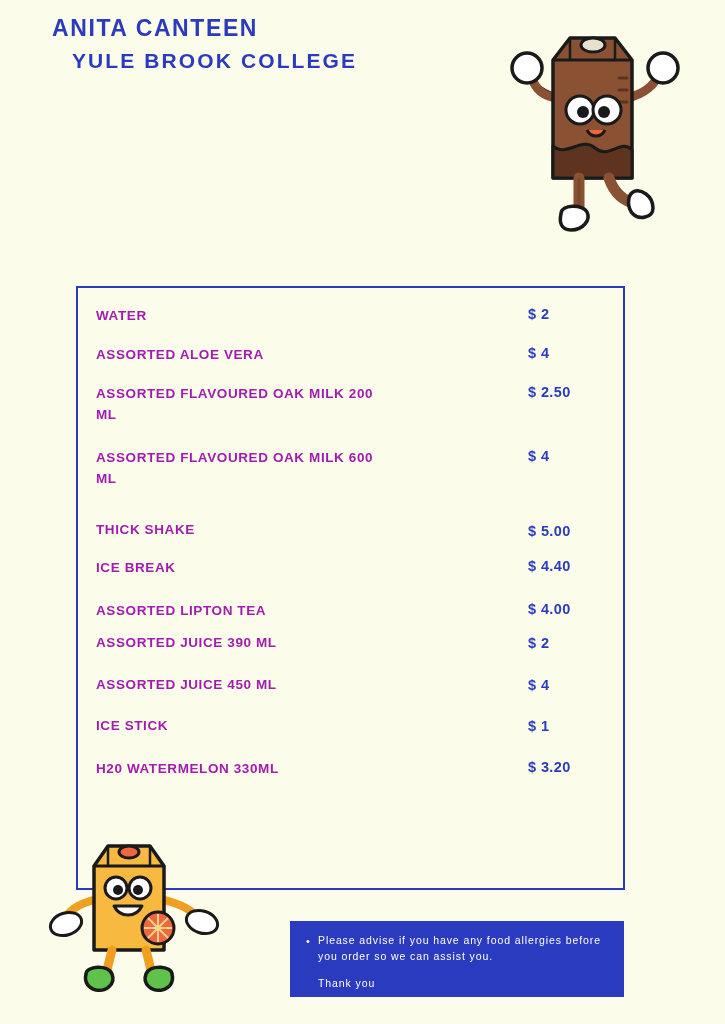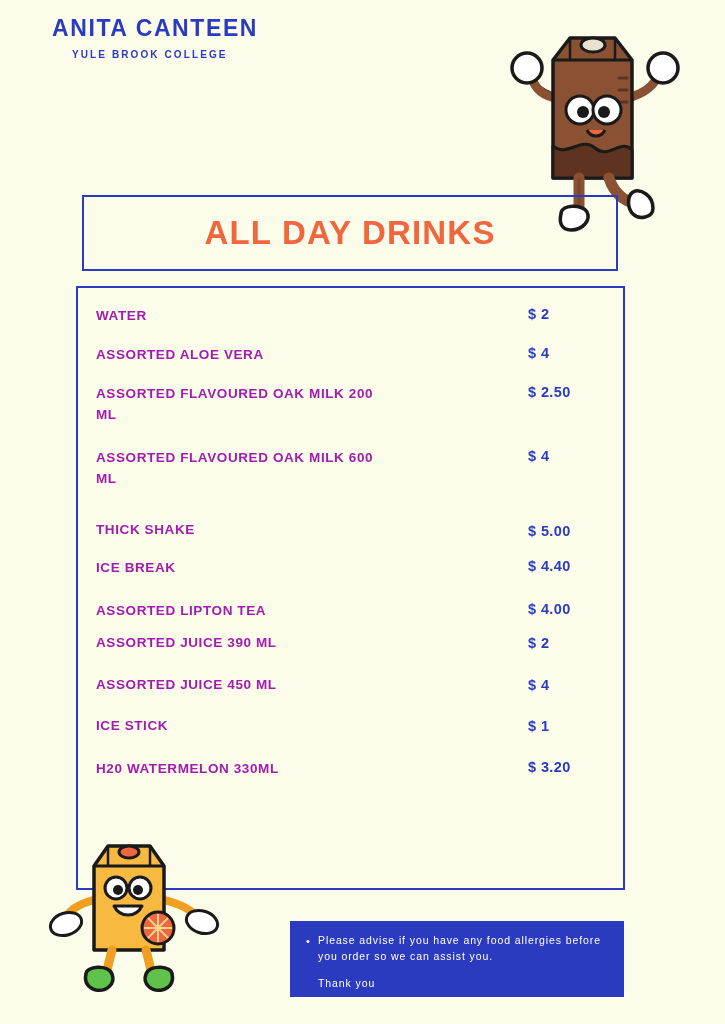--- a/index.html
+++ b/index.html
@@ -28,21 +28,21 @@
   }
   .brand-title {
     font-size: 23px;
     font-weight: 800;
     color: #2b3bbf;
     letter-spacing: 1.6px;
     line-height: 1.1;
     white-space: nowrap;
   }
   .brand-sub {
-    font-size: 10px;
+    font-size: 21px;
     font-weight: 700;
     color: #2b3bbf;
     letter-spacing: 2.1px;
     margin-top: 8px;
     margin-left: 20px;
     white-space: nowrap;
   }
 
   
   .title-box {
@@ -195,23 +195,20 @@
 
       <path d="M92 160 L92 196" stroke="#8a5232" stroke-width="11" stroke-linecap="round"></path>
       <path d="M92 160 L92 196" stroke="#1a1a1a" stroke-width="3" fill="none" opacity="0.15"></path>
       <path d="M122 160 C128 178 140 184 150 186" stroke="#8a5232" stroke-width="11" fill="none" stroke-linecap="round"></path>
 
       <path d="M74 196 C74 186 96 186 100 194 C104 202 96 212 84 212 C74 212 72 204 74 196 Z" fill="#ffffff" stroke="#1a1a1a" stroke-width="3.5"></path>
       <path d="M146 174 C154 170 166 178 166 190 C166 200 152 202 146 196 C140 190 140 178 146 174 Z" fill="#ffffff" stroke="#1a1a1a" stroke-width="3.5"></path>
     </svg>
   </div>
 
-  <div class="title-box">
-    <div class="title-text">ALL DAY DRINKS</div>
-  </div>
 
   <div class="menu-box"></div>
 
   <div class="menu-list">
     <div class="menu-row">
       <div class="menu-name">WATER</div>
       <div class="menu-price">$ 2</div>
     </div>
     <div class="menu-row">
       <div class="menu-name">ASSORTED ALOE VERA</div>

